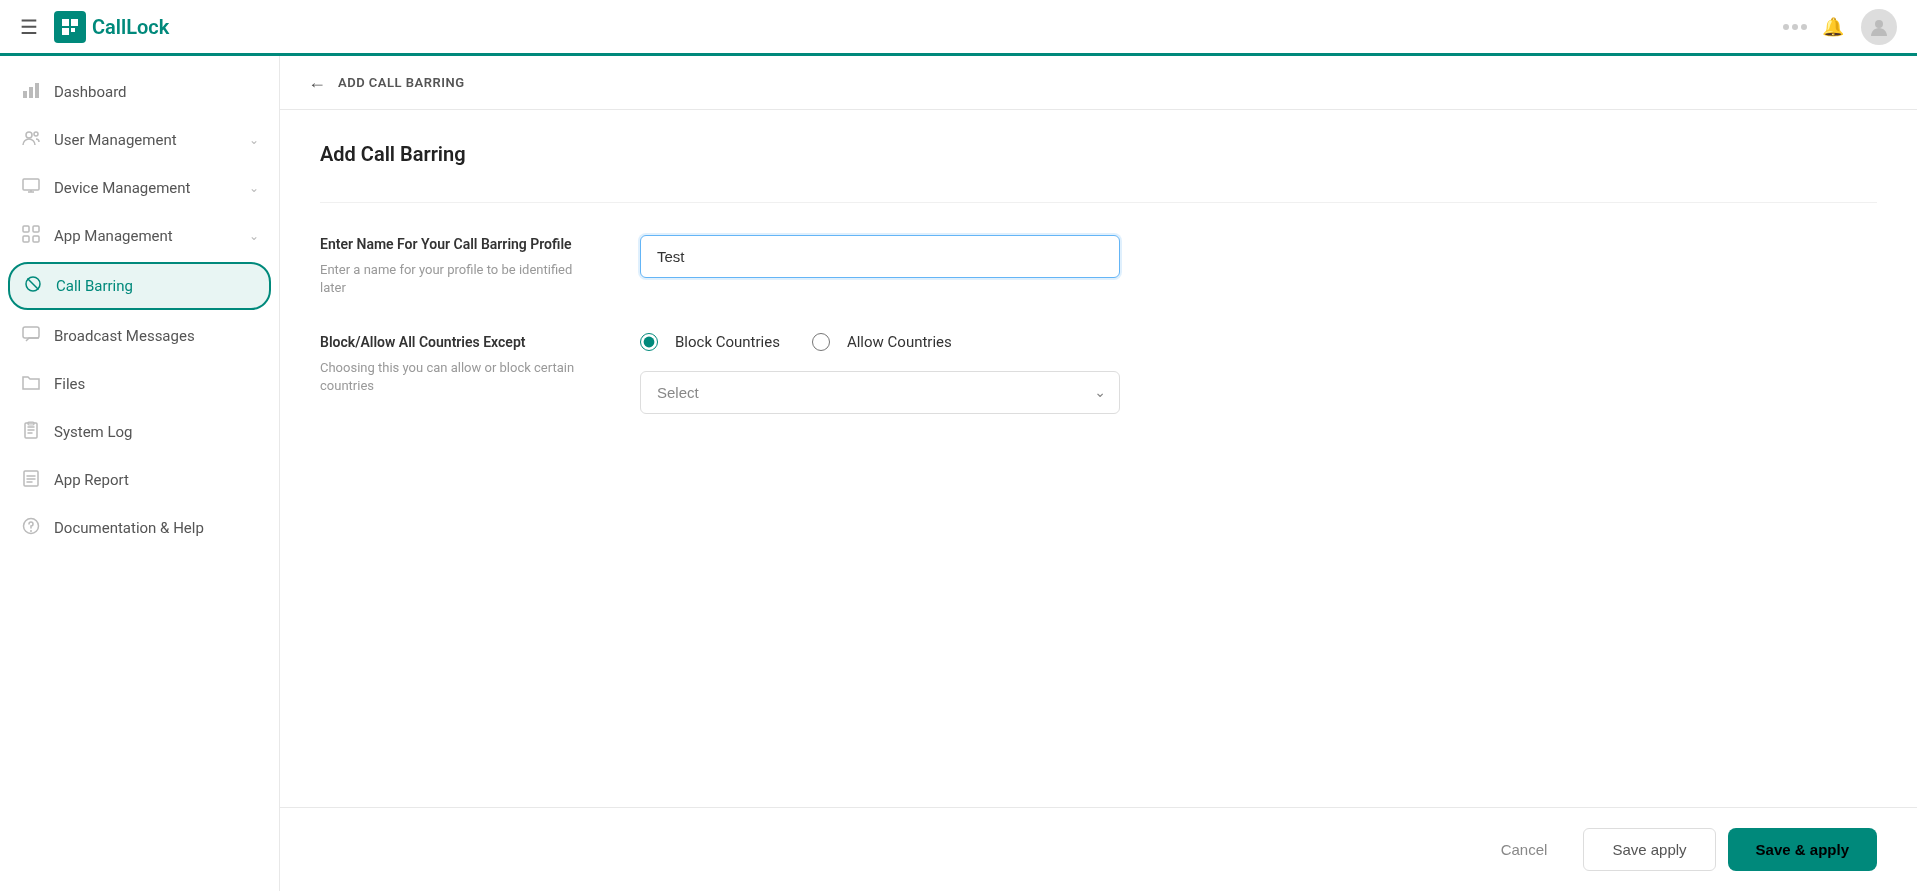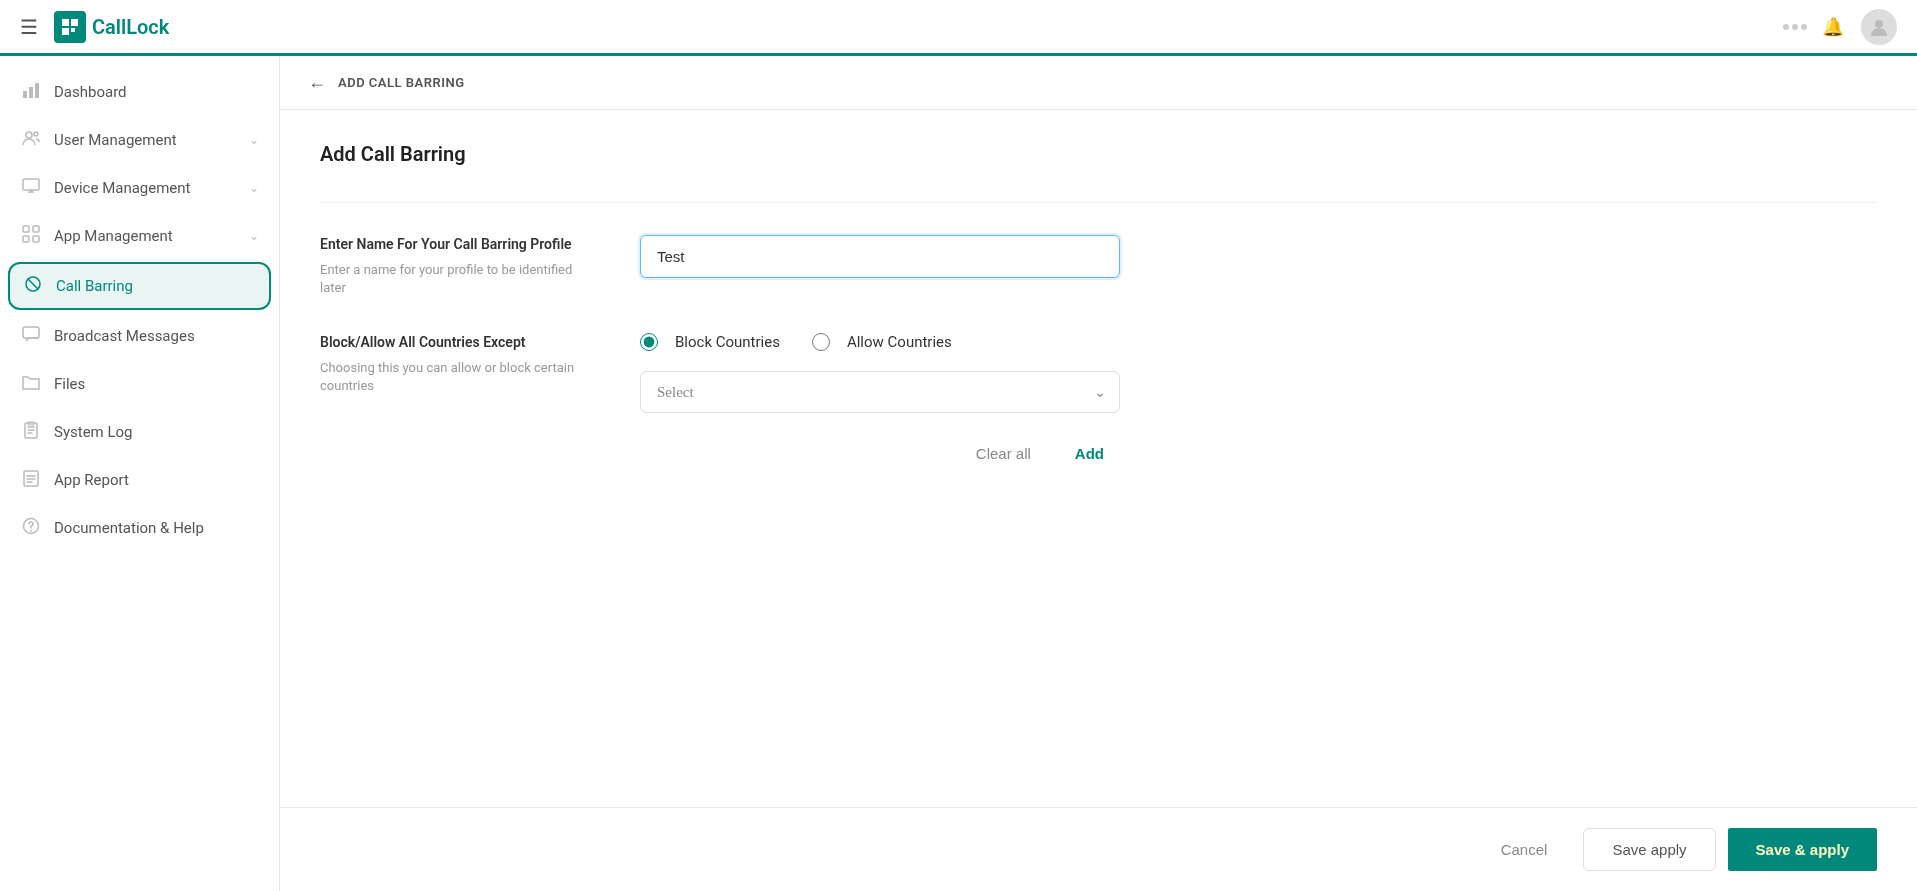--- a/index.html
+++ b/index.html
@@ -59,21 +59,21 @@
       padding: 13px 20px;
       cursor: pointer;
       color: #555;
       font-size: 15px;
       transition: background 0.15s;
     }
     .sidebar-item.active {
       background: #e8f5f3;
       color: #00897b;
       border: 2px solid #00897b;
-      border-radius: 12px;
+      border-radius: 20px;
       margin: 2px 8px;
       padding: 11px 12px;
       align-items: center;
     }
     .sidebar-item-icon { font-size: 18px; color: #aaa; flex-shrink: 0; width: 22px; text-align: center; }
     .sidebar-item.active .sidebar-item-icon { color: #00897b; }
     .sidebar-item-label { flex: 1; }
     .sidebar-item-chevron { font-size: 12px; color: #bbb; }
 
     
@@ -186,21 +186,20 @@
     .select-field {
       width: 100%;
       padding: 12px 40px 12px 16px;
       border: 1px solid #ddd;
       border-radius: 6px;
       font-size: 15px;
       color: #888;
       background: #fff;
       appearance: none;
       cursor: pointer;
-      font-family: Liberation Serif, serif;
     }
     .select-chevron {
       position: absolute; right: 14px; top: 50%; transform: translateY(-50%);
       color: #888; font-size: 14px; pointer-events: none;
     }
 
     
     .actions-row {
       display: flex;
       align-items: center;
@@ -231,22 +230,22 @@
       background: none; border: none;
       color: #888; font-size: 15px; cursor: pointer; padding: 12px 24px;
     }
     .btn-save-only {
       background: #fff; border: 1px solid #ddd;
       color: #555; font-size: 15px; cursor: pointer;
       padding: 12px 28px; border-radius: 6px;
     }
     .btn-save-apply {
       background: #00897b; border: none;
-      color: #fef9c3; font-size: 15px; font-weight: 600; cursor: pointer;
-      padding: 12px 28px; border-radius: 2px;
+      color: #000000; font-size: 15px; font-weight: 600; cursor: pointer;
+      padding: 12px 28px; border-radius: 8px;
     }
 
     
     .form-divider {
       border: none; border-top: 1px solid #f0f0f0;
       margin: 8px 0 32px 0;
     }
   </style>
 </head>
 <body>
@@ -442,24 +441,20 @@
               </label>
             </div>
 
             <div class="select-wrapper">
               <select class="select-field">
                 <option value="" disabled="" selected="">Select</option>
               </select>
               <span class="select-chevron">⌄</span>
             </div>
 
-            <div class="actions-row">
-              <button class="btn-clear">Clear all</button>
-              <button class="btn-add">Add</button>
-            </div>
           </div>
         </div>
 
       </div>
     </div>
 
     <div class="footer-actions">
       <button class="btn-cancel">Cancel</button>
       <button class="btn-save-only">Save apply</button>
       <button class="btn-save-apply">Save &amp; apply</button>

